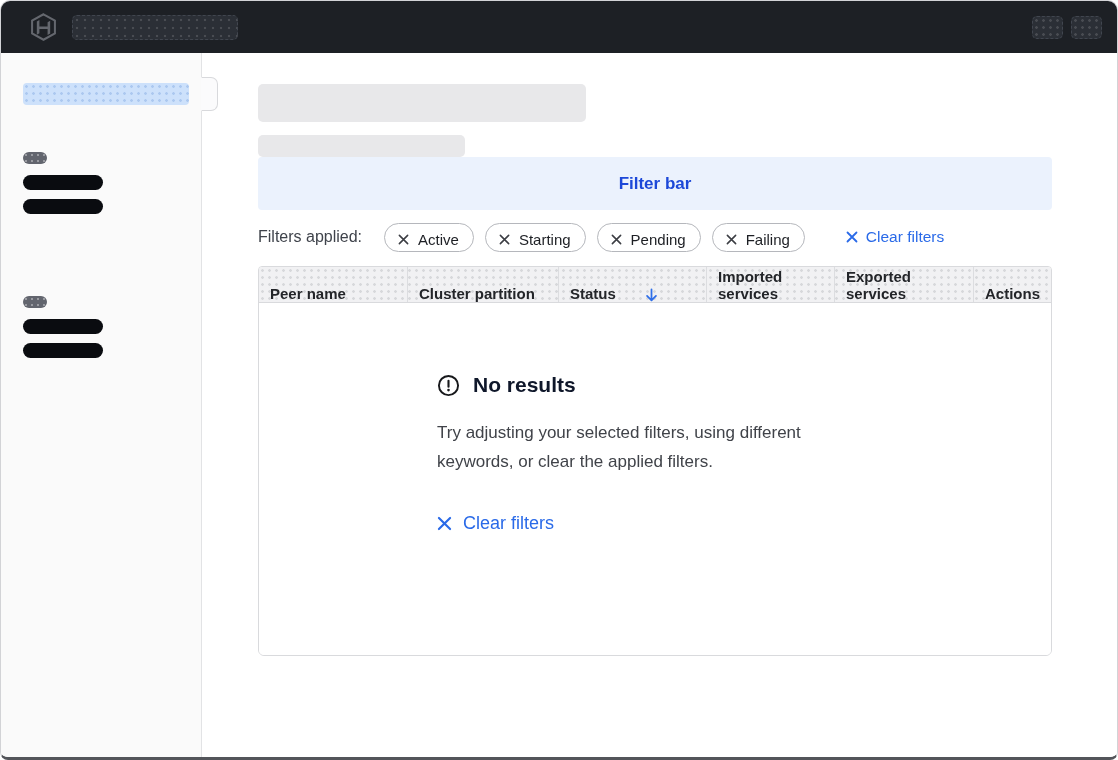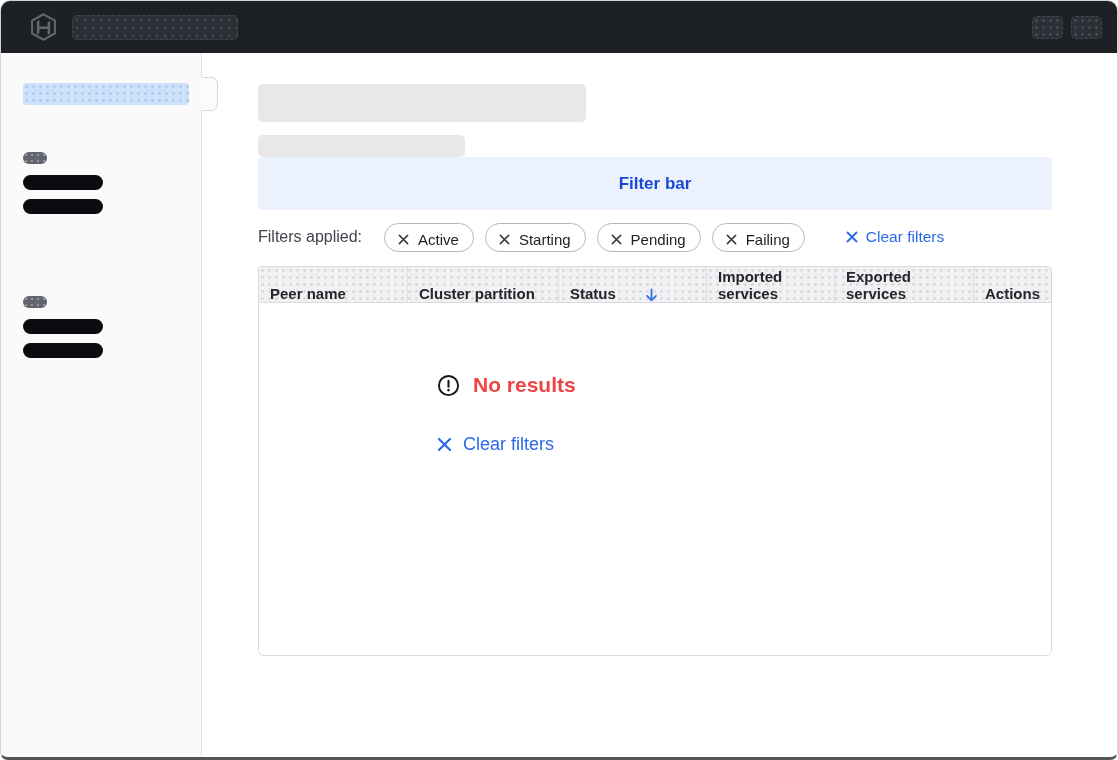--- a/index.html
+++ b/index.html
@@ -163,21 +163,21 @@
   .th:last-child { border-right: none; }
   .th.c0 { width: 149px; } .th.c1 { width: 151px; } .th.c2 { width: 148px; gap: 18px; }
   .th.c3 { width: 128px; } .th.c4 { width: 139px; } .th.c5 { flex: 1; }
   .sort-arrow { margin-left: 11px; color: #2f6fe8; display: inline-flex; }
   .tbody { height: 352px; background: #ffffff; }
 
   
   .empty-state { padding: 70px 0 0 178px; }
   .empty-title {
     display: flex; align-items: center;
-    font-size: 21px; font-weight: bold; color: #ef4444;
+    font-size: 21px; font-weight: bold; color: #0f172a;
   }
   .empty-title .alert-icon { margin-right: 13px; display: inline-flex; color: #17181b; }
   .empty-desc {
     margin-top: 21px;
     width: 432px;
     font-size: 17px; line-height: 29px; color: #404349;
   }
   .empty-clear {
     margin-top: 37px;
     display: inline-flex; align-items: center;
@@ -309,20 +309,21 @@
           <div class="empty-title">
             <span class="alert-icon">
               <svg width="23" height="23" viewBox="0 0 24 24" fill="none">
                 <circle cx="12" cy="12" r="10" stroke="currentColor" stroke-width="2"></circle>
                 <path d="M12 7 V13.3" stroke="currentColor" stroke-width="2.2" stroke-linecap="round"></path>
                 <circle cx="12" cy="16.8" r="1.35" fill="currentColor"></circle>
               </svg>
             </span>
             <span>No results</span>
           </div>
+          <p class="empty-desc">Try adjusting your selected filters, using different keywords, or clear the applied filters.</p>
           <a class="empty-clear">
             <span class="x-icon">
               <svg width="15" height="15" viewBox="0 0 14 14" fill="none">
                   <path d="M1.8 1.8 L12.2 12.2 M12.2 1.8 L1.8 12.2" stroke="currentColor" stroke-width="2" stroke-linecap="round"></path>
                 </svg>
             </span>
             <span>Clear filters</span>
           </a>
         </div>
       </div>

